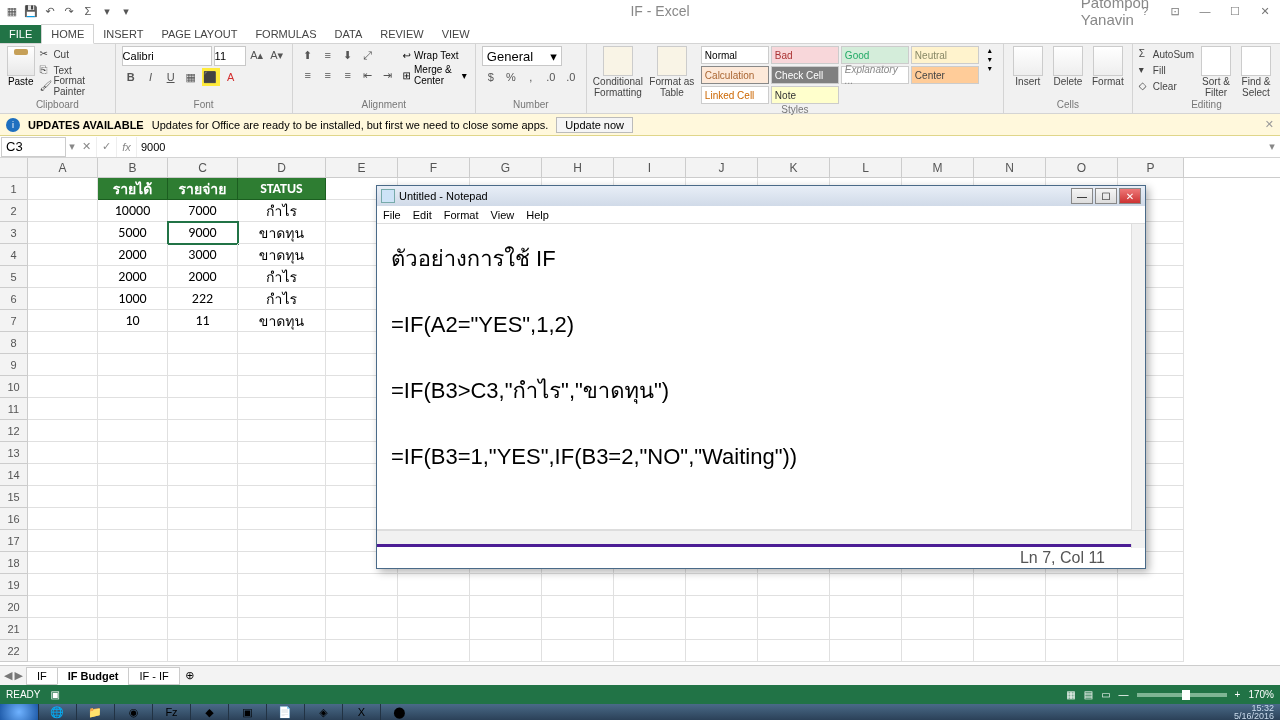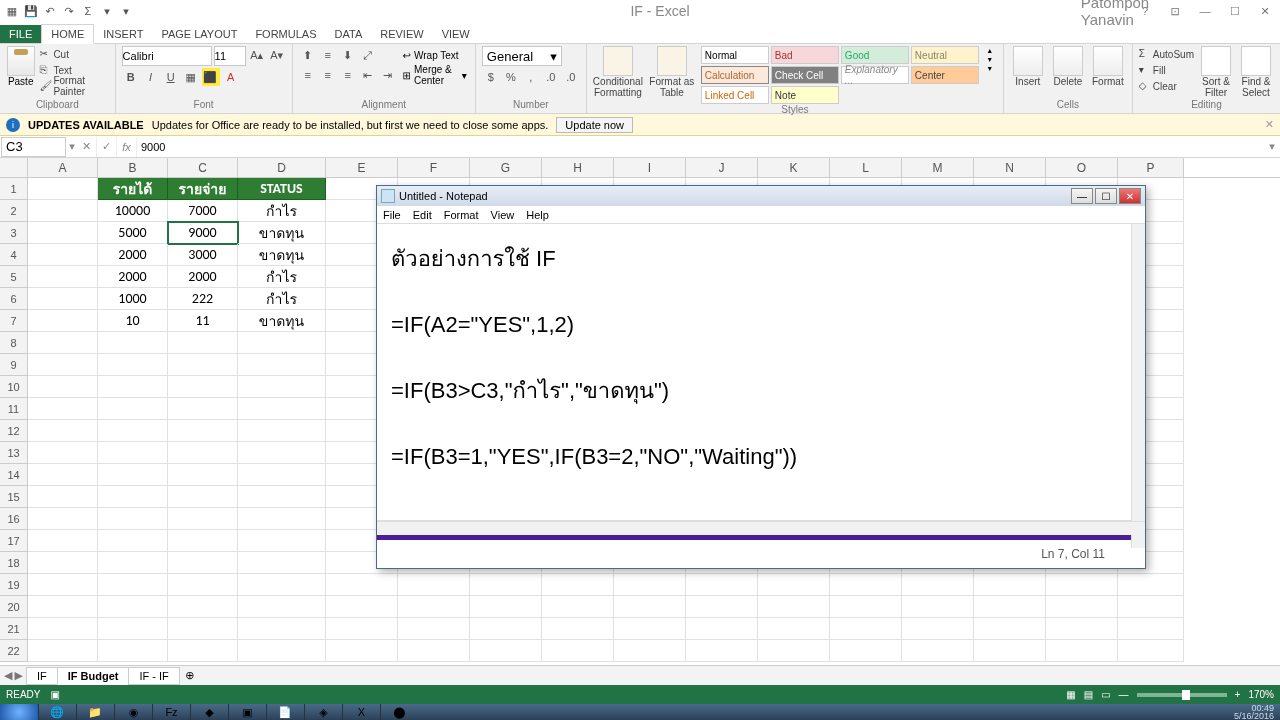--- a/index.html
+++ b/index.html
@@ -98,21 +98,21 @@
 .notepad { position:absolute; left:376px; top:185px; width:770px; height:384px; background:#fff; border:1px solid #4a6a88; box-shadow:3px 3px 8px rgba(0,0,0,.3); display:flex; flex-direction:column;justify-content:space-between; }
 .np-title { height:20px; background:linear-gradient(#e8eef7,#d0dae8); display:flex; align-items:center; padding:0 4px; font-size:11px; }
 .np-title .icon { width:14px; height:14px; background:#cde3f7; border:1px solid #7aa; margin-right:4px; }
 .np-title .btns { margin-left:auto; display:flex; }
 .np-title .btns span { width:22px; height:16px; border:1px solid #888; margin-left:2px; display:flex; align-items:center; justify-content:center; font-size:10px; background:linear-gradient(#f5f5f5,#ddd); }
 .np-title .btns span.close { background:linear-gradient(#e77,#c33); color:#fff; }
 .np-menu { height:18px; display:flex; gap:12px; padding:0 6px; font-size:11px; align-items:center; border-bottom:1px solid #ddd; }
 .np-body { flex:1; padding:18px 14px; font-family:Consolas,monospace; font-size:22px; line-height:1.5; white-space:pre; overflow:hidden; position:relative; border-bottom:1px solid #ddd;}
 .np-scroll-v{position:absolute;right:0;top:38px;bottom:20px;width:14px;background:#f1f1f1;border-left:1px solid #ddd;}
 .np-scroll-h{height:14px;background:#f1f1f1;border-top:1px solid #ddd;position:relative;}
-.np-status { height:33px; border-top:5px solid #4c1d95; display:flex; align-items:center; justify-content:flex-end; padding:0 40px; font-size:12px; color:#555; }
+.np-status { height:24px; border-top:3px solid #4c1d95; display:flex; align-items:center; justify-content:flex-end; padding:0 40px; font-size:16px; color:#555; }
 
 .rec-dot{position:absolute;left:8px;top:516px;width:14px;height:14px;border-radius:50%;background:#e77;opacity:.6;}
 </style>
 </head>
 <body>
 
 <div class="titlebar">
   <div class="qat">
     <span>▦</span>
     <span>💾</span>
@@ -841,14 +841,14 @@
   <div class="app">🌐</div>
   <div class="app">📁</div>
   <div class="app">◉</div>
   <div class="app">Fz</div>
   <div class="app">◆</div>
   <div class="app">▣</div>
   <div class="app">📄</div>
   <div class="app">◈</div>
   <div class="app">X</div>
   <div class="app">⬤</div>
-  <div class="tray"><span>00:49</span><br><span>5/16/2016</span></div>
+  <div class="tray"><span>15:32</span><br><span>5/16/2016</span></div>
 </div>
 
 </body></html>

